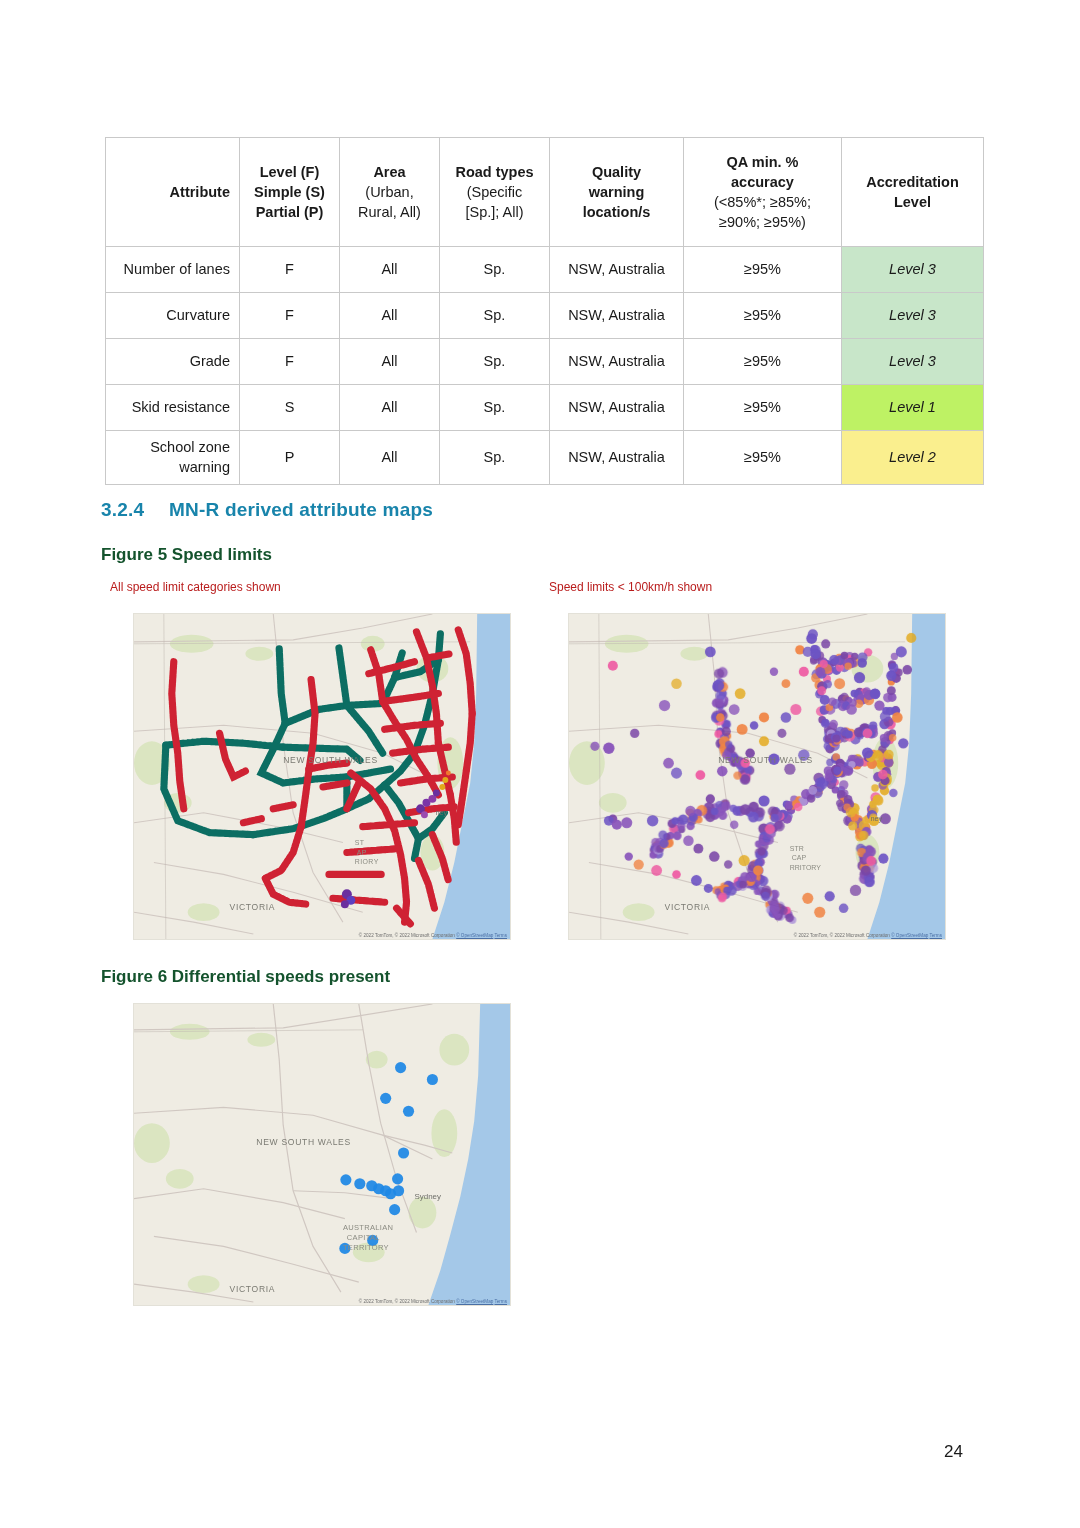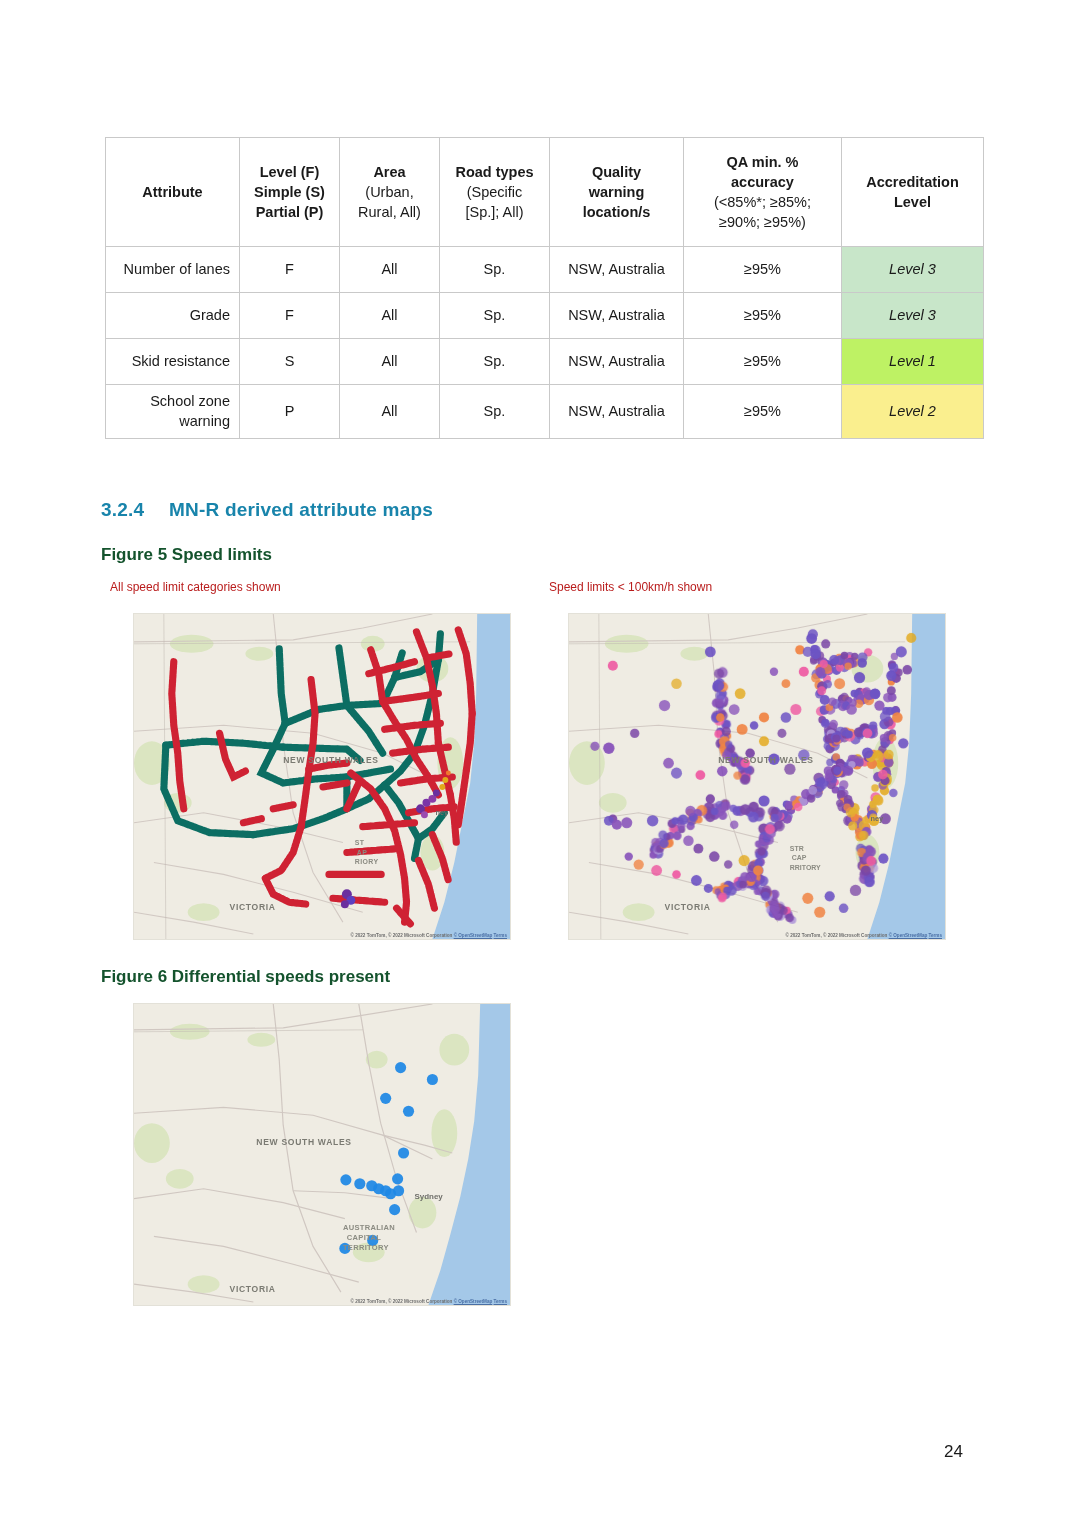--- a/index.html
+++ b/index.html
@@ -34,21 +34,21 @@
   }
   .attr-table thead th {
     font-weight: bold;
     text-align: center;
     line-height: 1.38;
     padding-top: 11px;
     padding-bottom: 11px;
     height: 86px;
   }
   .attr-table thead th.left-head {
-    text-align: center;
+    text-align: right;
   }
   .attr-table th .sub {
     font-weight: normal;
     display: block;
   }
   .attr-table tbody td {
     height: 33px;
     text-align: center;
     line-height: 1.4;
   }
@@ -100,21 +100,20 @@
   #map1-subtitle { left: 110px; top: 580px; }
   #map2-subtitle { left: 549px; top: 580px; }
 
   
   .map {
     position: absolute;
     overflow: hidden;
     background: #5eead4;
     border: 1px solid #e3e1d8;
     box-sizing: border-box;
-    font-weight: bold;
   }
   #map-1 { left: 133px; top: 613px; width: 378px; height: 327px; }
   #map-2 { left: 568px; top: 613px; width: 378px; height: 327px; }
   #map-3 { left: 133px; top: 1003px; width: 378px; height: 303px; }
 
   .map svg { display: block; width: 100%; height: 100%; }
 
   .map-attrib {
     position: absolute;
     right: 3px;
@@ -181,20 +180,29 @@
       </th>
       <th>
         <span>Accreditation</span><br>
         <span>Level</span>
       </th>
     </tr>
   </thead>
   <tbody id="table-body">
       <tr>
         <td class="attr-cell">Number of lanes</td>
+        <td>F</td>
+        <td>All</td>
+        <td>Sp.</td>
+        <td>NSW, Australia</td>
+        <td>≥95%</td>
+        <td class="level-cell" style="background: rgb(200, 230, 201);">Level 3</td>
+      </tr>
+      <tr>
+        <td class="attr-cell">Curvature</td>
         <td>F</td>
         <td>All</td>
         <td>Sp.</td>
         <td>NSW, Australia</td>
         <td>≥95%</td>
         <td class="level-cell" style="background: rgb(200, 230, 201);">Level 3</td>
       </tr>
       <tr>
         <td class="attr-cell">Grade</td>
         <td>F</td>

